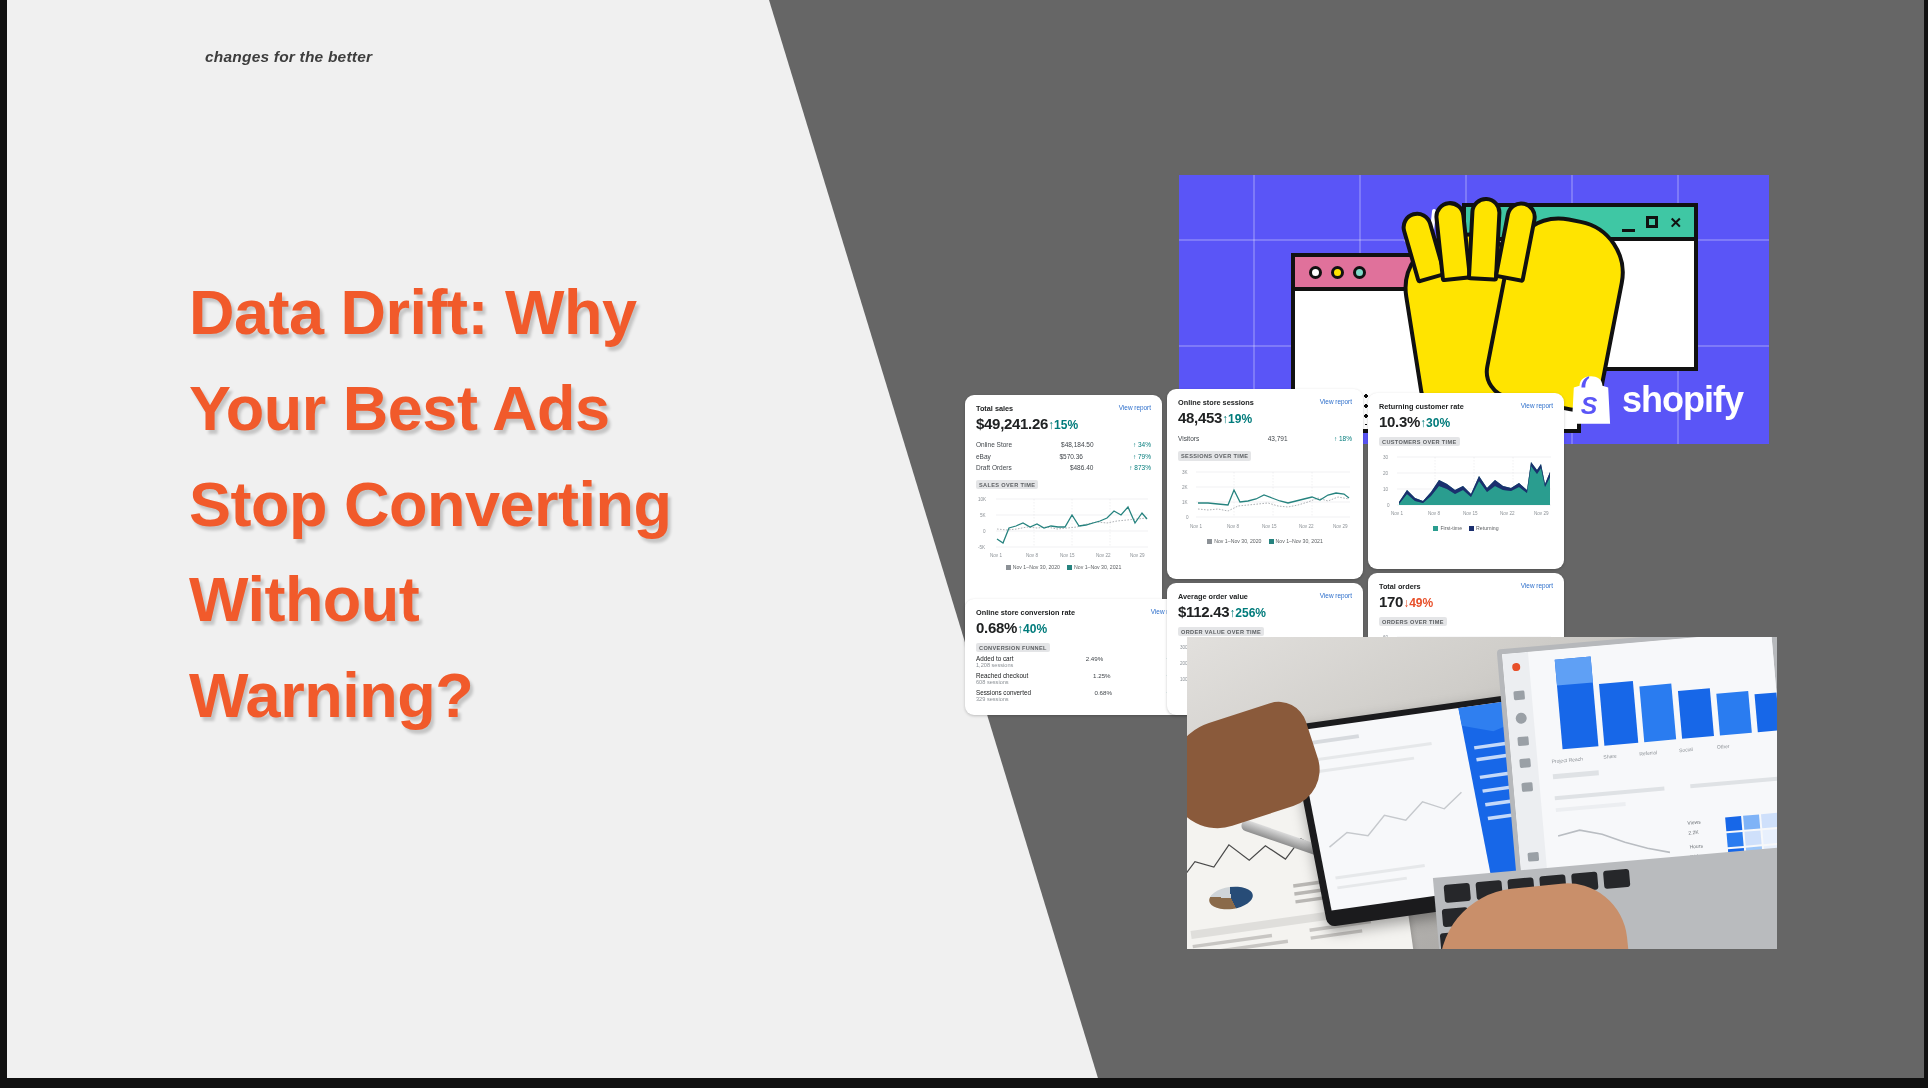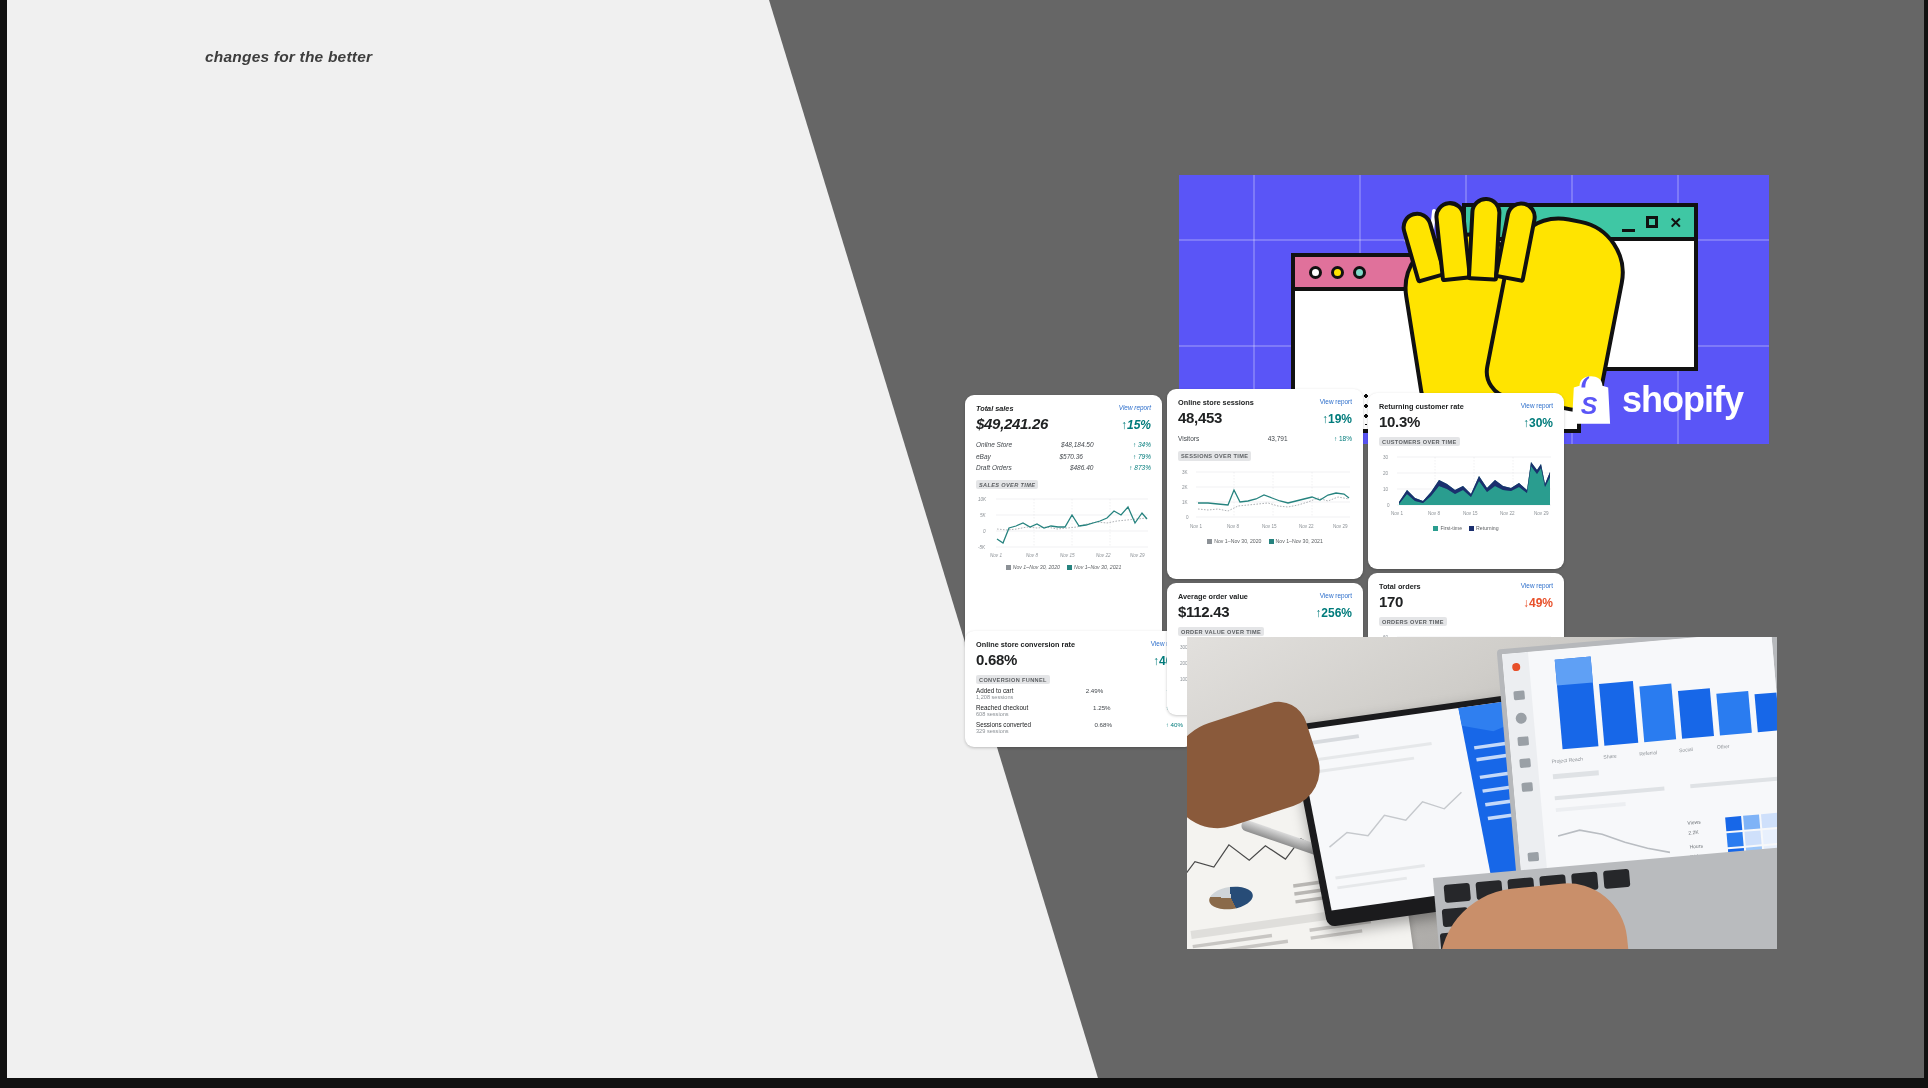--- a/index.html
+++ b/index.html
@@ -80,31 +80,31 @@
   .sh-word { color:#fff; font-size:36px; font-weight:700; letter-spacing:-1px; }
 
   
   .dash-wrap { position:absolute; left:958px; top:395px; width:600px; height:320px; }
   .card {
     position:absolute; background:#fff; border-radius:9px;
     box-shadow:0 1px 3px rgba(0,0,0,.22);
     padding:9px 11px 8px; overflow:hidden;
     font-size:6.6px; color:#202223;
   }
-  .c-total-sales { left:0;   top:0;   width:197px; height:255px;font-style:italic; }
+  .c-total-sales { left:0;   top:0;   width:197px; height:255px; }
   .c-sessions    { left:202px; top:-6px; width:196px; height:190px; }
   .c-returning   { left:403px; top:-2px; width:196px; height:176px; }
-  .c-conversion  { left:0;   top:204px; width:229px; height:116px;margin-top:32px; }
+  .c-conversion  { left:0;   top:204px; width:229px; height:116px; }
   .c-aov         { left:202px; top:188px; width:196px; height:132px; }
   .c-orders      { left:403px; top:178px; width:196px; height:142px; }
 
   .card-head { display:flex; justify-content:space-between; align-items:flex-start; }
   .card-title { font-size:7.3px; font-weight:600; color:#202223; }
   .view-report { font-size:6.4px; color:#2c6ecb; }
-  .card-row2 { display:flex; justify-content:space-between; align-items:baseline; margin-top:2px; }
+  .card-row2 { display:flex; align-items:baseline; margin-top:2px; }
   .big-val { font-size:15px; font-weight:700; color:#202223; letter-spacing:-.3px; }
   .delta { font-size:12px; font-weight:700; color:#007b7b; }
   .delta.down { color:#e8502a; }
   .sub-rows { margin-top:7px; }
   .sub-row { display:flex; justify-content:space-between; font-size:6.5px; color:#42474c; padding:2.2px 0; }
   .sub-row .mid { text-align:right; width:58px; }
   .sub-row .right { text-align:right; width:34px; color:#007b7b; }
   .sec-label {
     display:inline-block; margin-top:7px; background:#e4e5e7; color:#5c5f62;
     font-size:5.6px; font-weight:600; letter-spacing:.35px; padding:1.6px 3px; border-radius:2px;
@@ -151,20 +151,27 @@
 <body>
 
 <div id="canvas">
 
   <div class="bg-dark"></div>
 
   <div class="logo-wrap">
     <div class="logo-tagline">changes for the better</div>
   </div>
 
+  <div class="headline">
+    <span class="ln">Data Drift: Why</span>
+    <span class="ln">Your Best Ads</span>
+    <span class="ln">Stop Converting</span>
+    <span class="ln">Without</span>
+    <span class="ln">Warning?</span>
+  </div>
 
   <div class="shopify-panel">
     <div class="grid-v" style="left:74px"></div>
     <div class="grid-v" style="left:180px"></div>
     <div class="grid-v" style="left:286px"></div>
     <div class="grid-v" style="left:392px"></div>
     <div class="grid-v" style="left:498px"></div>
     <div class="grid-h" style="top:64px"></div>
     <div class="grid-h" style="top:170px"></div>
 

